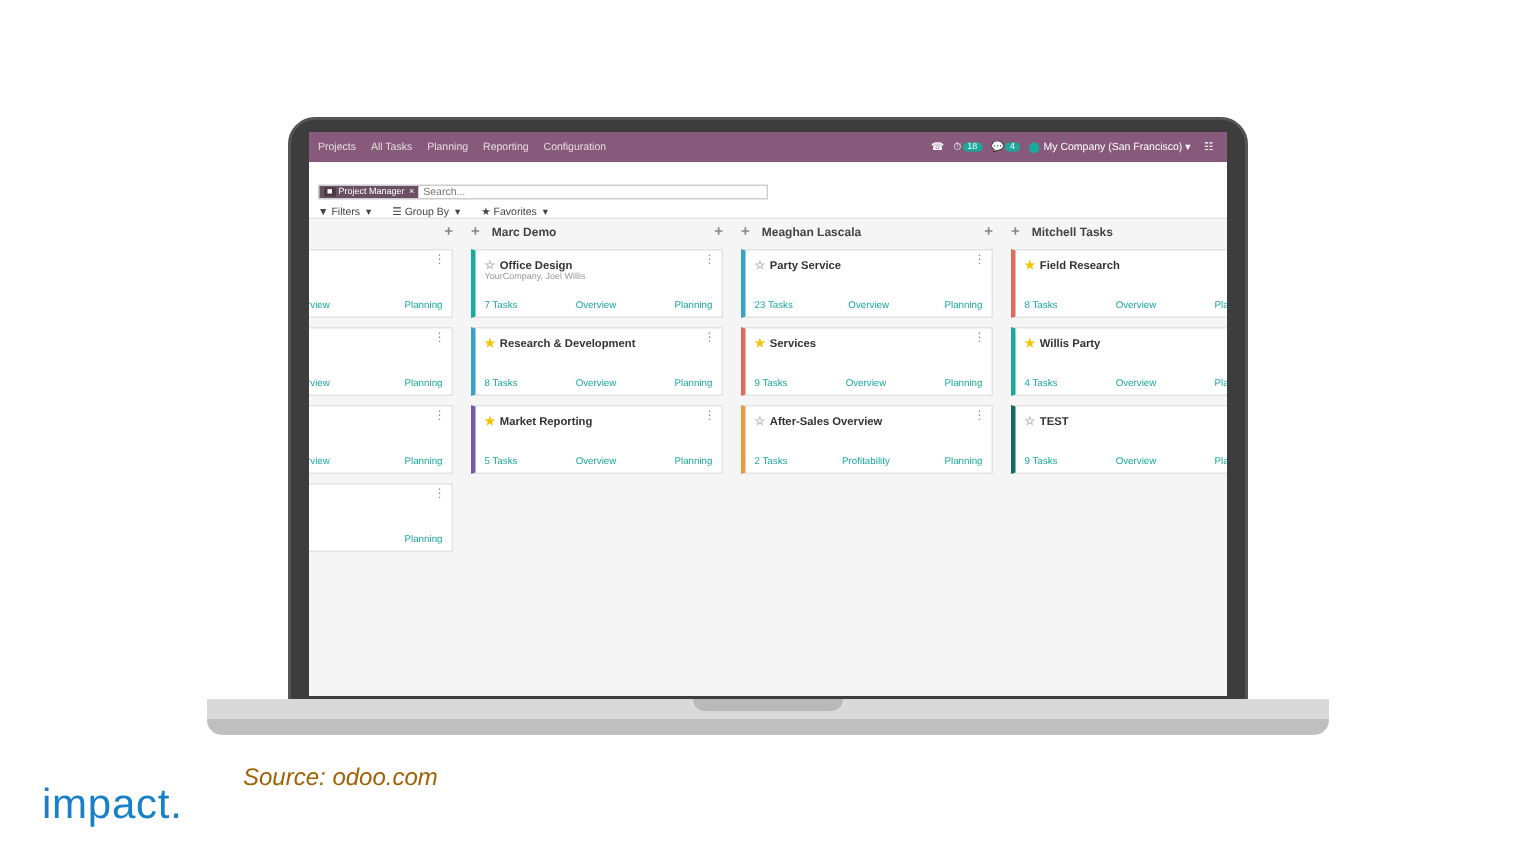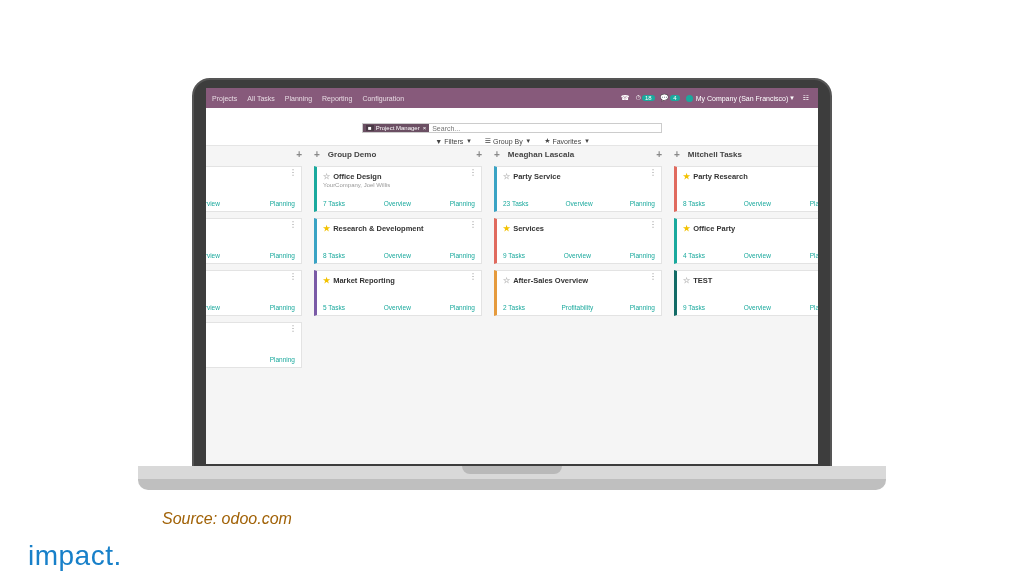--- a/index.html
+++ b/index.html
@@ -23,21 +23,21 @@
   .nav a{color:#e7dbe3;margin-right:10px;text-decoration:none}
   .nav .spacer{flex:1}
   .nav .icon{margin:0 3px;display:inline-flex;align-items:center}
   .badge{background:#1aa99d;color:#fff;border-radius:6px;font-size:6px;
          padding:0 3px;margin-left:1px}
   .dot{width:7px;height:7px;border-radius:50%;background:#1aa99d;
        display:inline-block;margin-right:3px}
 
   
   .sub{height:38px;background:#fff;border-bottom:1px solid #e5e5e5;
-       display:flex;flex-direction:column;align-items:center;
+       display:flex;flex-direction:column;align-items:flex-start;
        padding:15px 6px;font-size:7px;color:#555}
   .search{display:flex;align-items:center;border:1px solid #ccc;width:300px;height:15px}
   .tag{background:#6b4f63;color:#fff;font-size:6px;padding:1px 3px;
        display:flex;align-items:center}
   .tag .x{margin-left:3px;cursor:pointer}
   .search input{border:0;flex:1;font-size:7px;padding:0 3px;color:#888;outline:none}
   .filters{display:flex;gap:14px;margin-top:4px;color:#444}
   .filters span{display:inline-flex;align-items:center;gap:2px}
 
   
@@ -66,21 +66,21 @@
   .c-cyan {border-left-color:#3aa3c4}
   .c-red  {border-left-color:#e06a5e}
   .c-purple{border-left-color:#7a5aa6}
   .c-orange{border-left-color:#e59a3c}
   .c-dteal{border-left-color:#126b66}
   .c-gray {border-left-color:#c9c9c9}
 
   
   .caption{position:absolute;left:162px;top:510px;font-style:italic;
            color:#a16207;font-size:16px}
-  .logo{position:absolute;left:28px;top:540px;color:#1880c9;
+  .logo{position:absolute;left:28px;top:520px;color:#1880c9;
         font-size:28px;font-weight:500;letter-spacing:.5px}
 </style>
 </head>
 <body>
 
 <div class="laptop">
   <div class="screen">
 
     <div class="nav">
       <a>Projects</a>
@@ -168,21 +168,21 @@
             <div class="footer">
               <span class="tasks"></span>
               <span></span>
               <span>Planning</span>
             </div>
           </div>
         </div>
         <div class="col">
           <div class="col-head">
             <span class="plus">+</span>
-            <span>Group Demo</span>
+            <span>Marc Demo</span>
             <span class="plus-r">+</span>
           </div>
           <div class="card c-teal">
             <span class="dots">⋮</span>
             <div class="title">
               <span class="star empty">☆</span>
               <span>Office Design</span>
             </div>
             <div class="sub-txt">YourCompany, Joel Willis</div>
             <div class="footer">
@@ -260,32 +260,32 @@
           </div>
         </div>
         <div class="col">
           <div class="col-head">
             <span class="plus">+</span>
             <span>Mitchell Tasks</span>
           </div>
           <div class="card c-red">
             <div class="title">
               <span class="star">★</span>
-              <span>Party Research</span>
+              <span>Field Research</span>
             </div>
             <div class="footer">
               <span class="tasks">8 Tasks</span>
               <span>Overview</span>
               <span>Planning</span>
             </div>
           </div>
           <div class="card c-teal">
             <div class="title">
               <span class="star">★</span>
-              <span>Office Party</span>
+              <span>Willis Party</span>
             </div>
             <div class="footer">
               <span class="tasks">4 Tasks</span>
               <span>Overview</span>
               <span>Planning</span>
             </div>
           </div>
           <div class="card c-dteal">
             <div class="title">
               <span class="star empty">☆</span>

